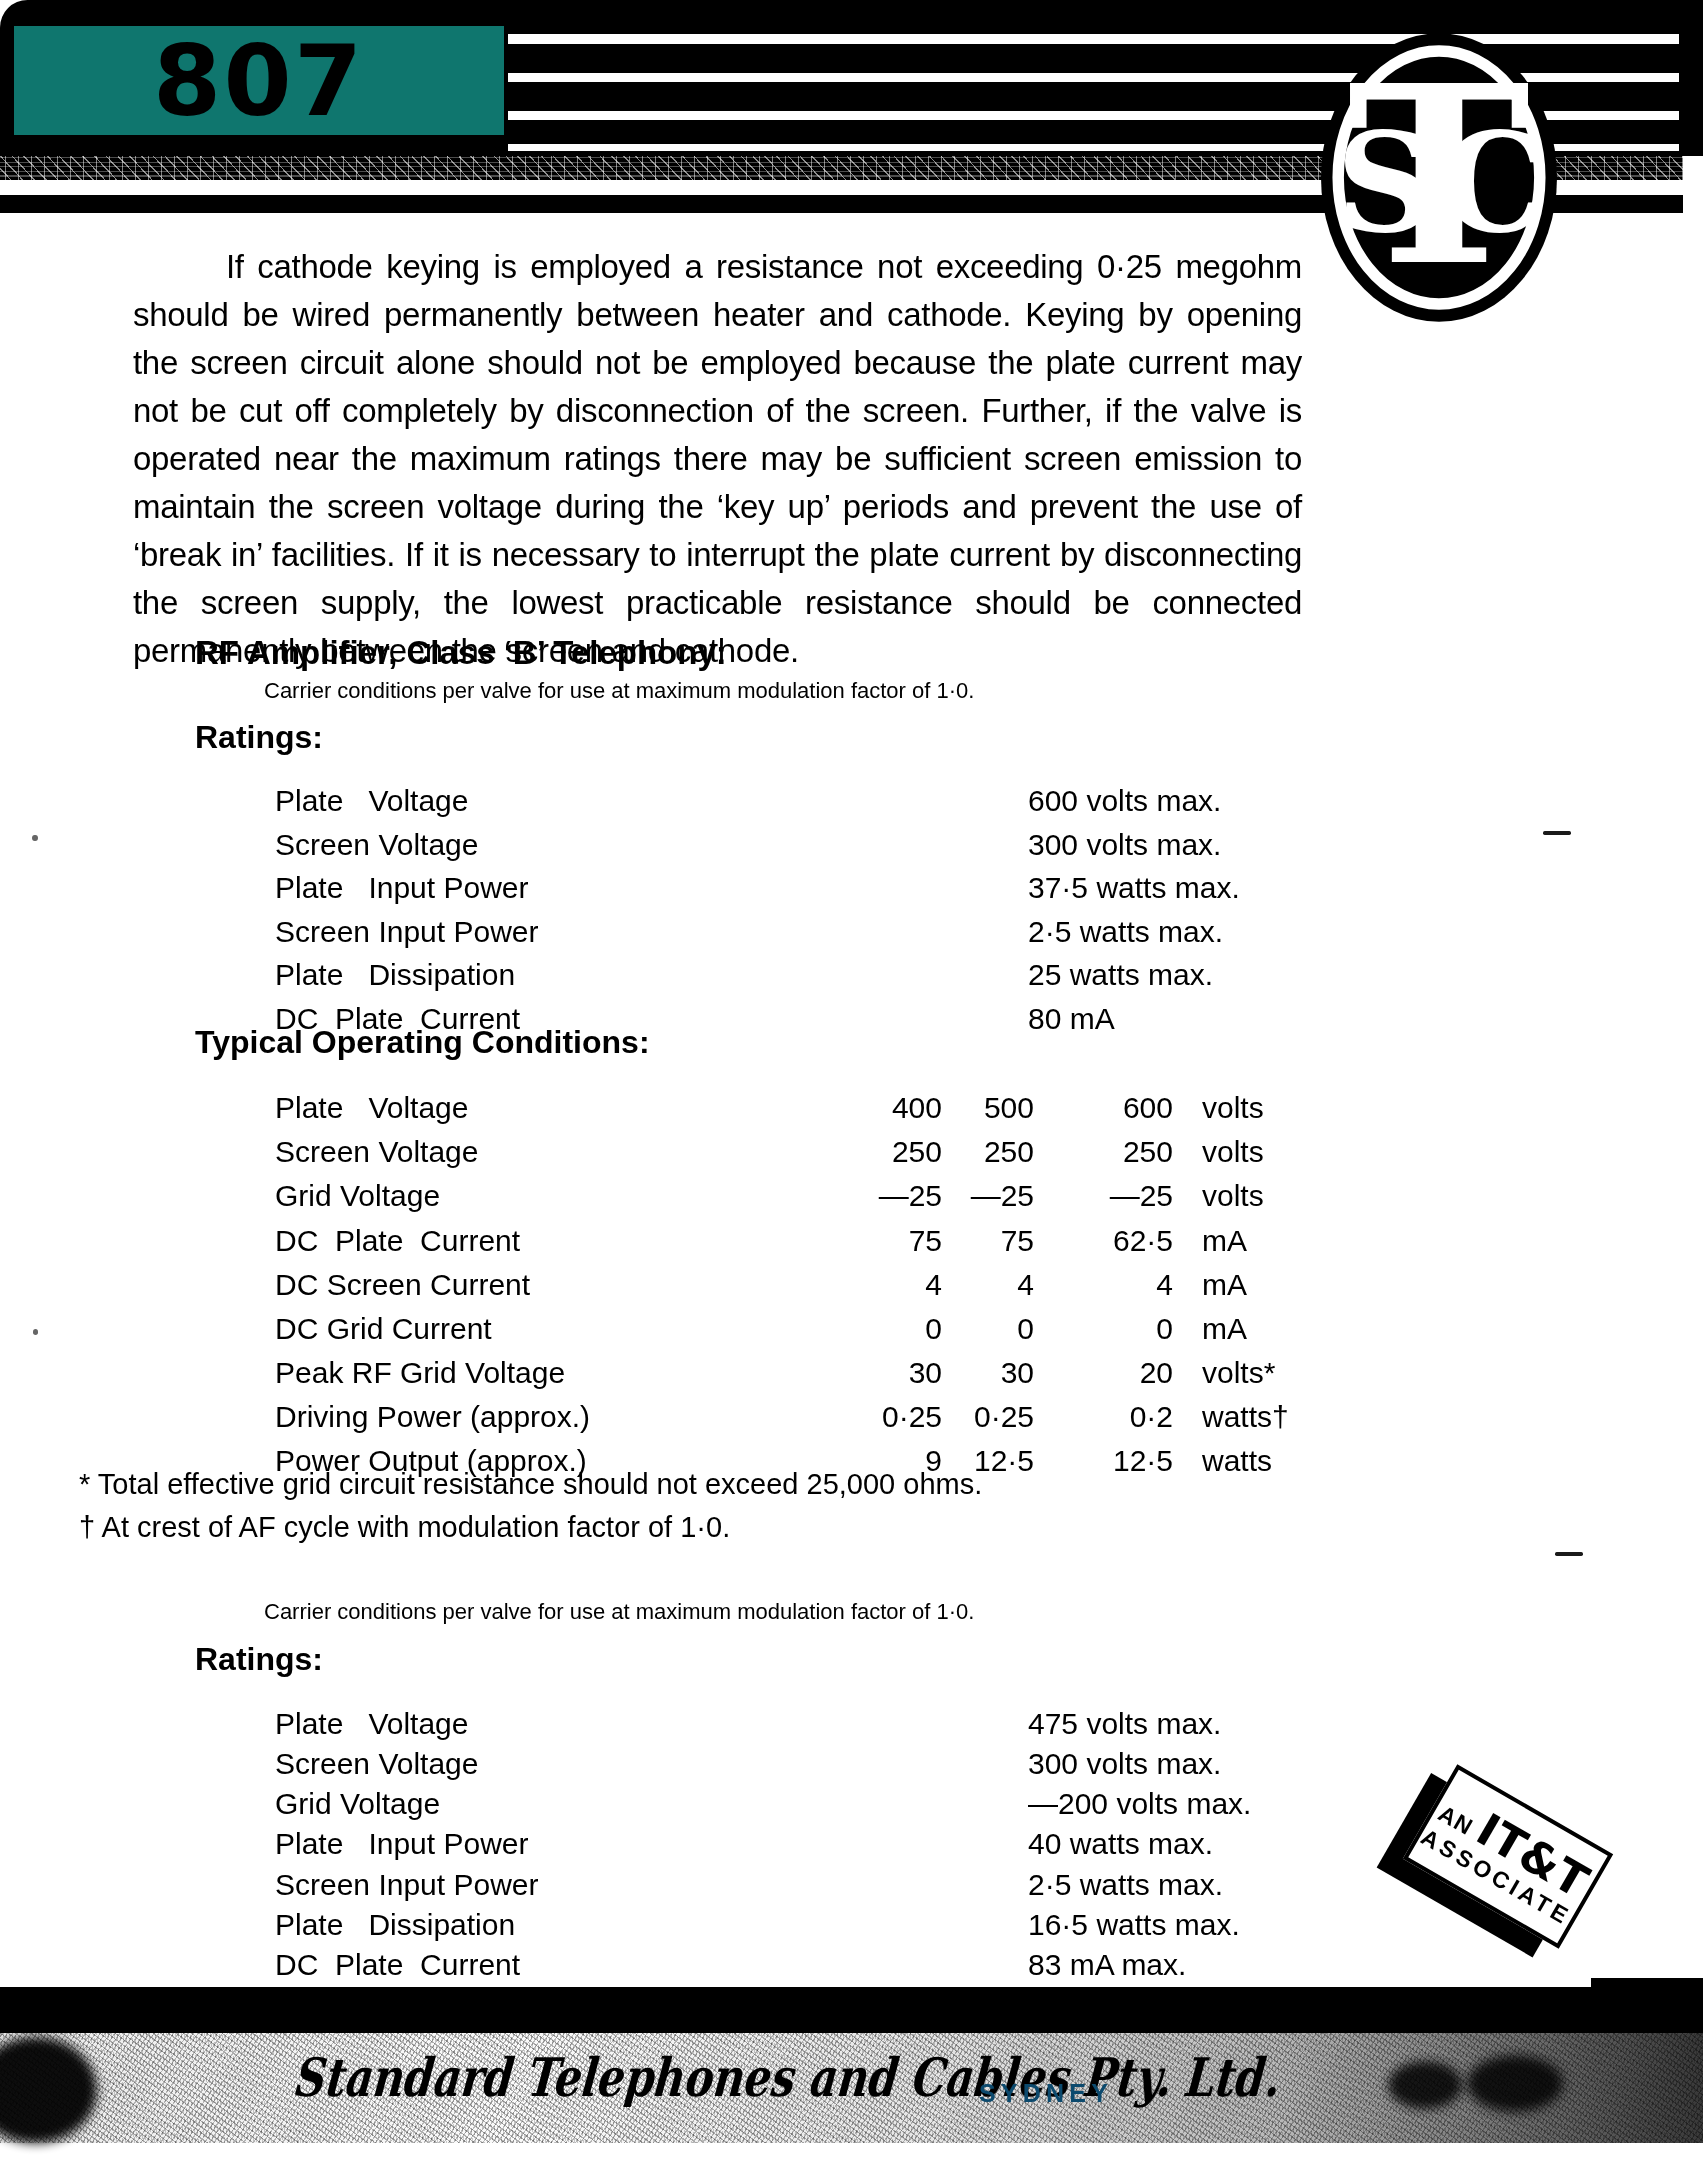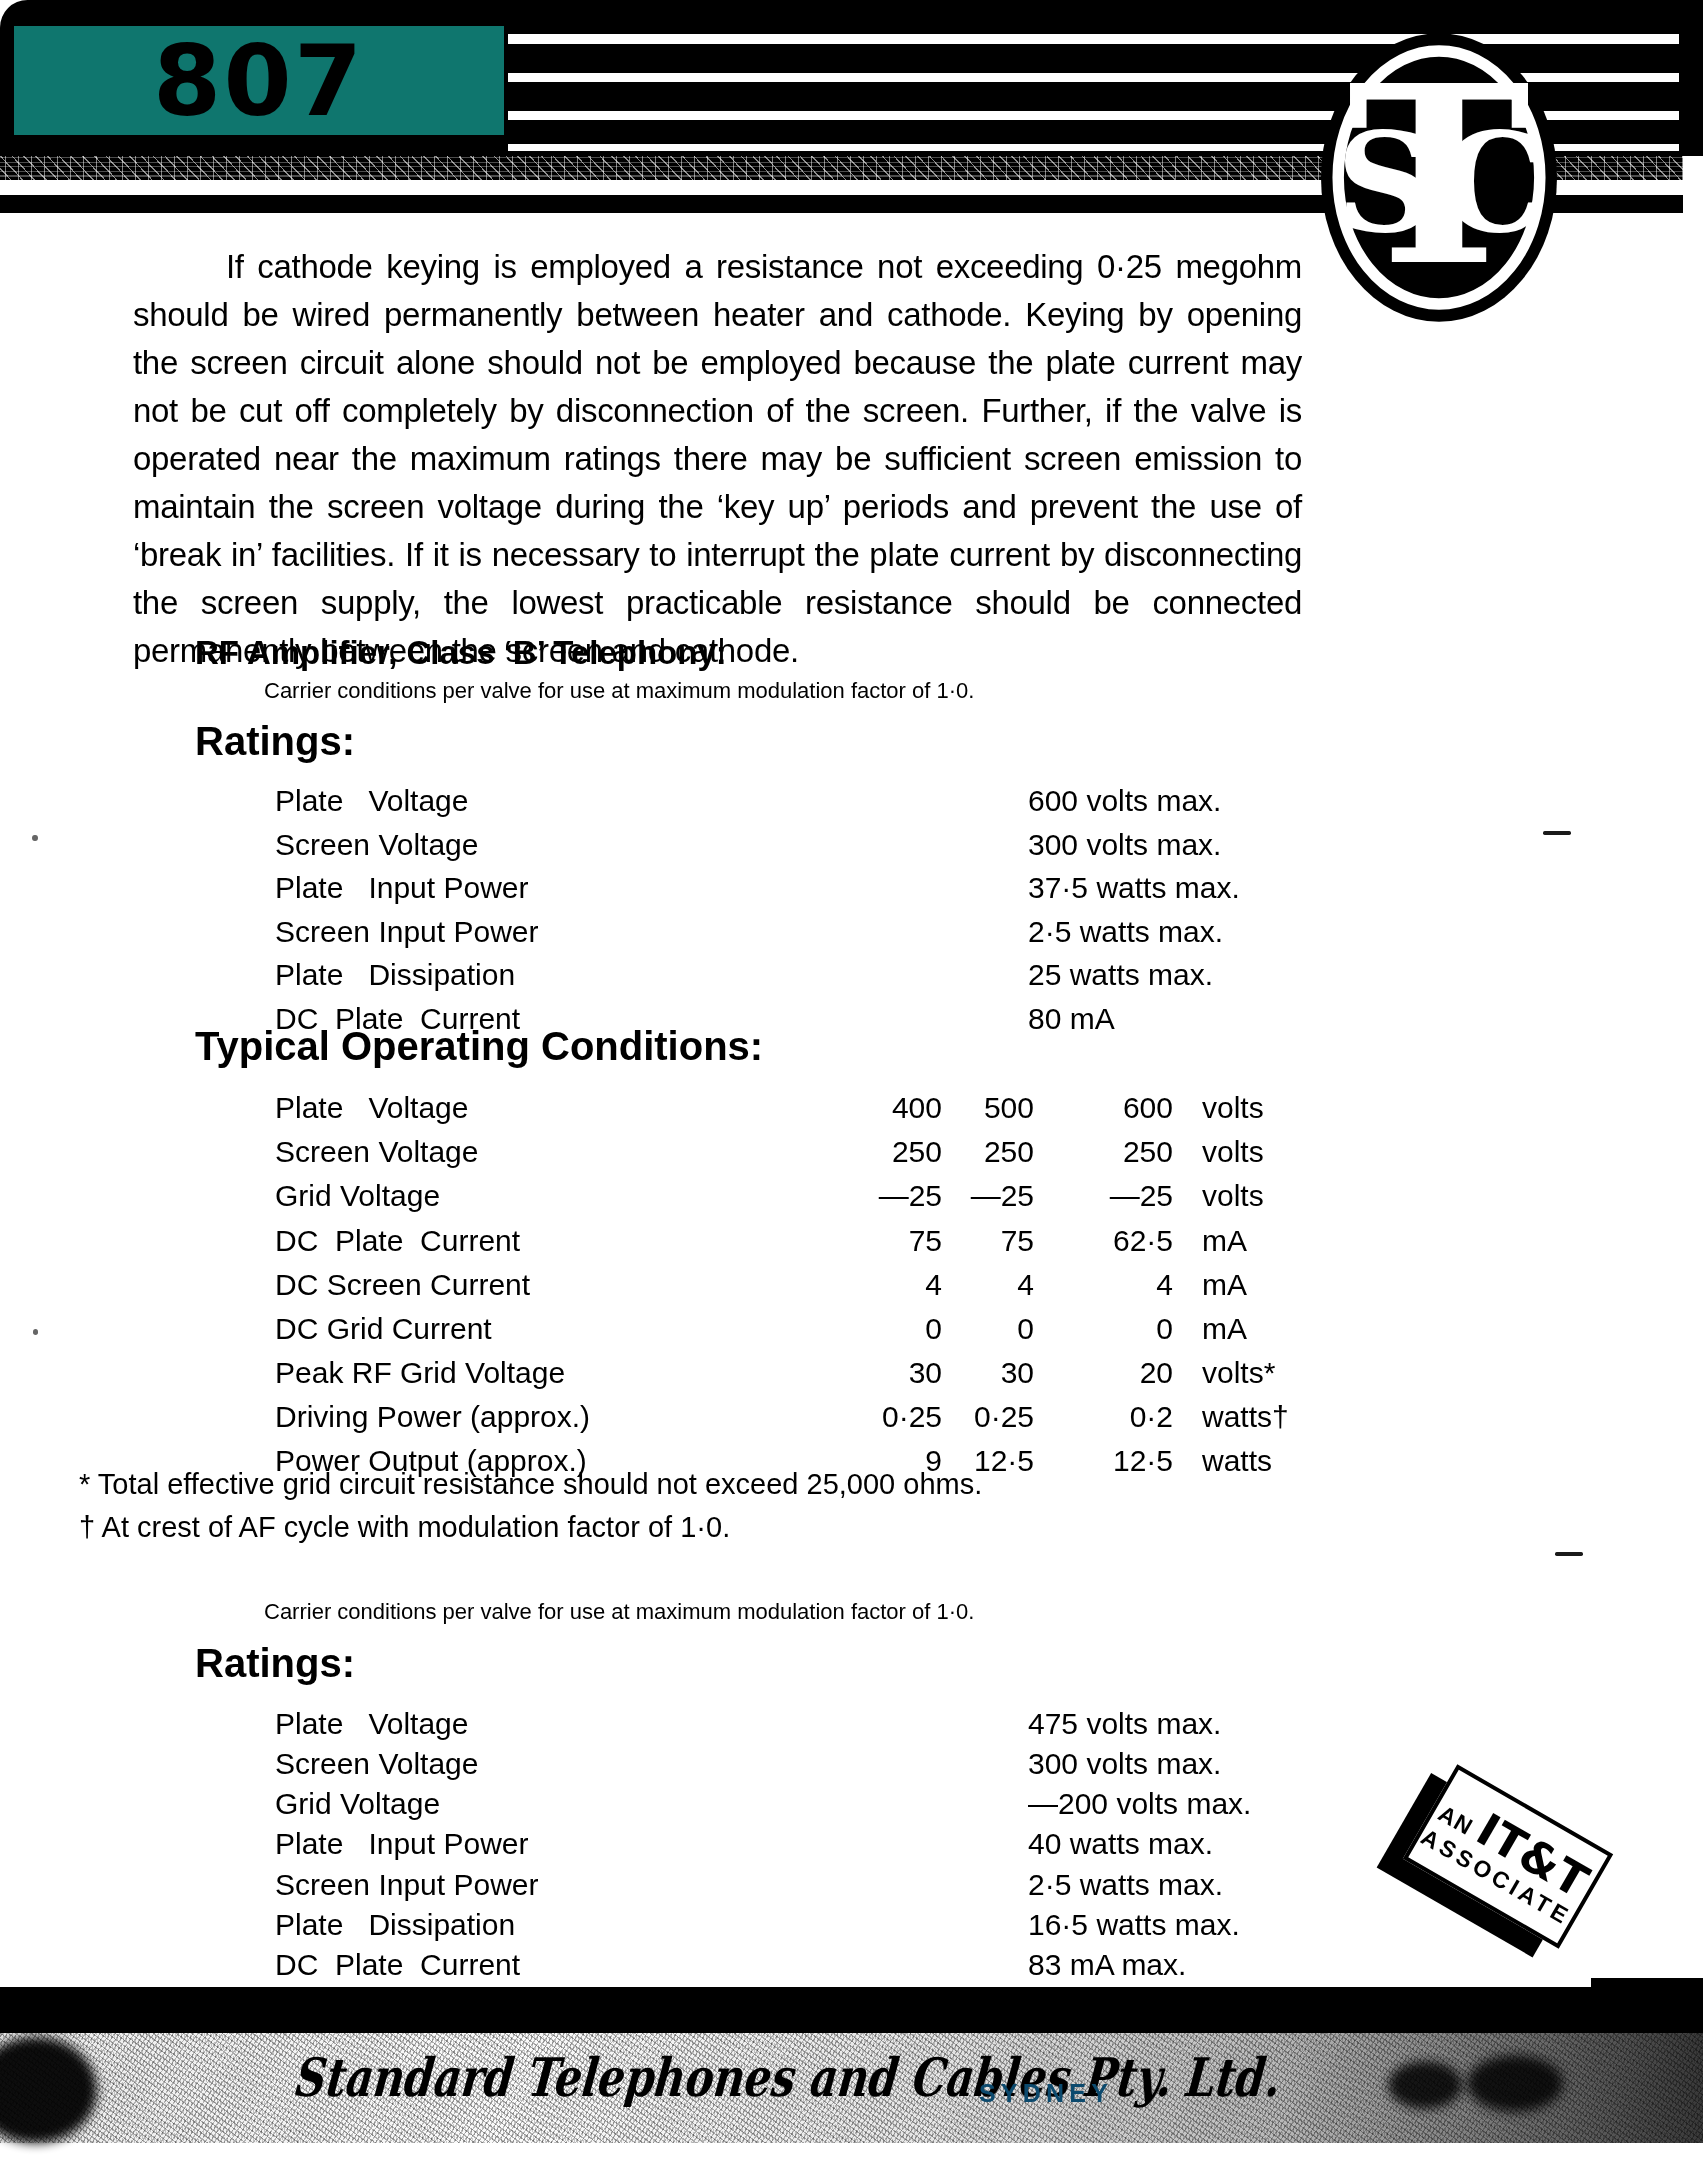--- a/index.html
+++ b/index.html
@@ -41,21 +41,21 @@
   }
   .logo{position:absolute;left:1321px;top:33px;width:236px;height:289px;}
   
   .para{
     position:absolute;left:133px;top:243px;width:1169px;
     font-size:33px;line-height:48px;letter-spacing:-0.3px;
     text-align:justify;text-indent:93px;white-space:pre-wrap;
   }
   .h1{position:absolute;font-weight:bold;font-size:33px;white-space:pre-wrap;}
   .carrier{position:absolute;left:264px;font-size:22px;white-space:pre-wrap;}
-  .lbl{position:absolute;left:195px;font-weight:bold;font-size:40px;}
+  .lbl{position:absolute;left:195px;font-weight:bold;font-size:32px;}
   .row{position:absolute;left:0;top:0;width:1704px;height:40px;font-size:30px;margin-top:22px;}
   .row .rl{position:absolute;left:275px;white-space:pre-wrap;}
   .row .rv{position:absolute;left:1028px;white-space:pre-wrap;}
   .row .c1{position:absolute;left:756px;width:186px;text-align:right;}
   .row .c2{position:absolute;left:925px;width:109px;text-align:right;}
   .row .c3{position:absolute;left:1050px;width:123px;text-align:right;}
   .row .cu{position:absolute;left:1202px;width:240px;text-align:left;}
   .fnote{position:absolute;left:79px;font-size:29px;white-space:pre-wrap;}
   
   .dash{position:absolute;background:#1a1a1a;border-radius:1.7px;}

